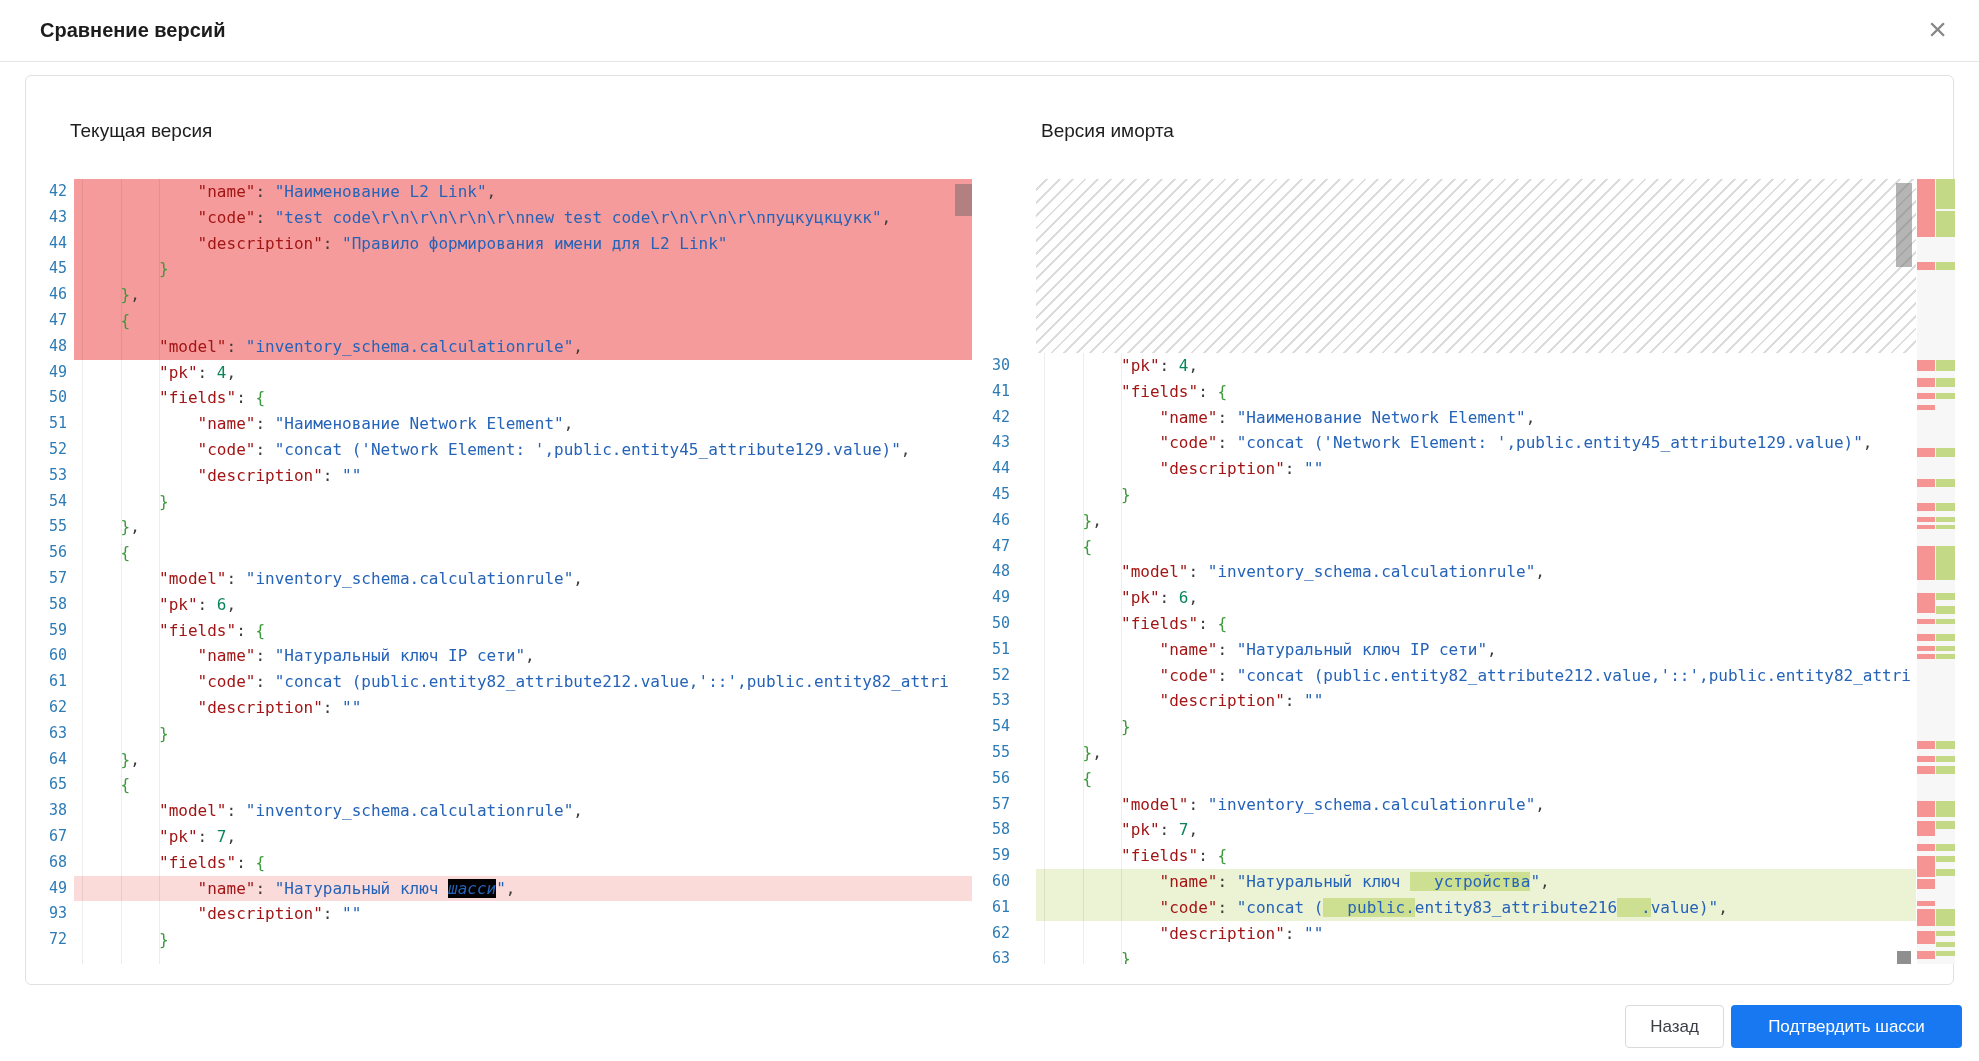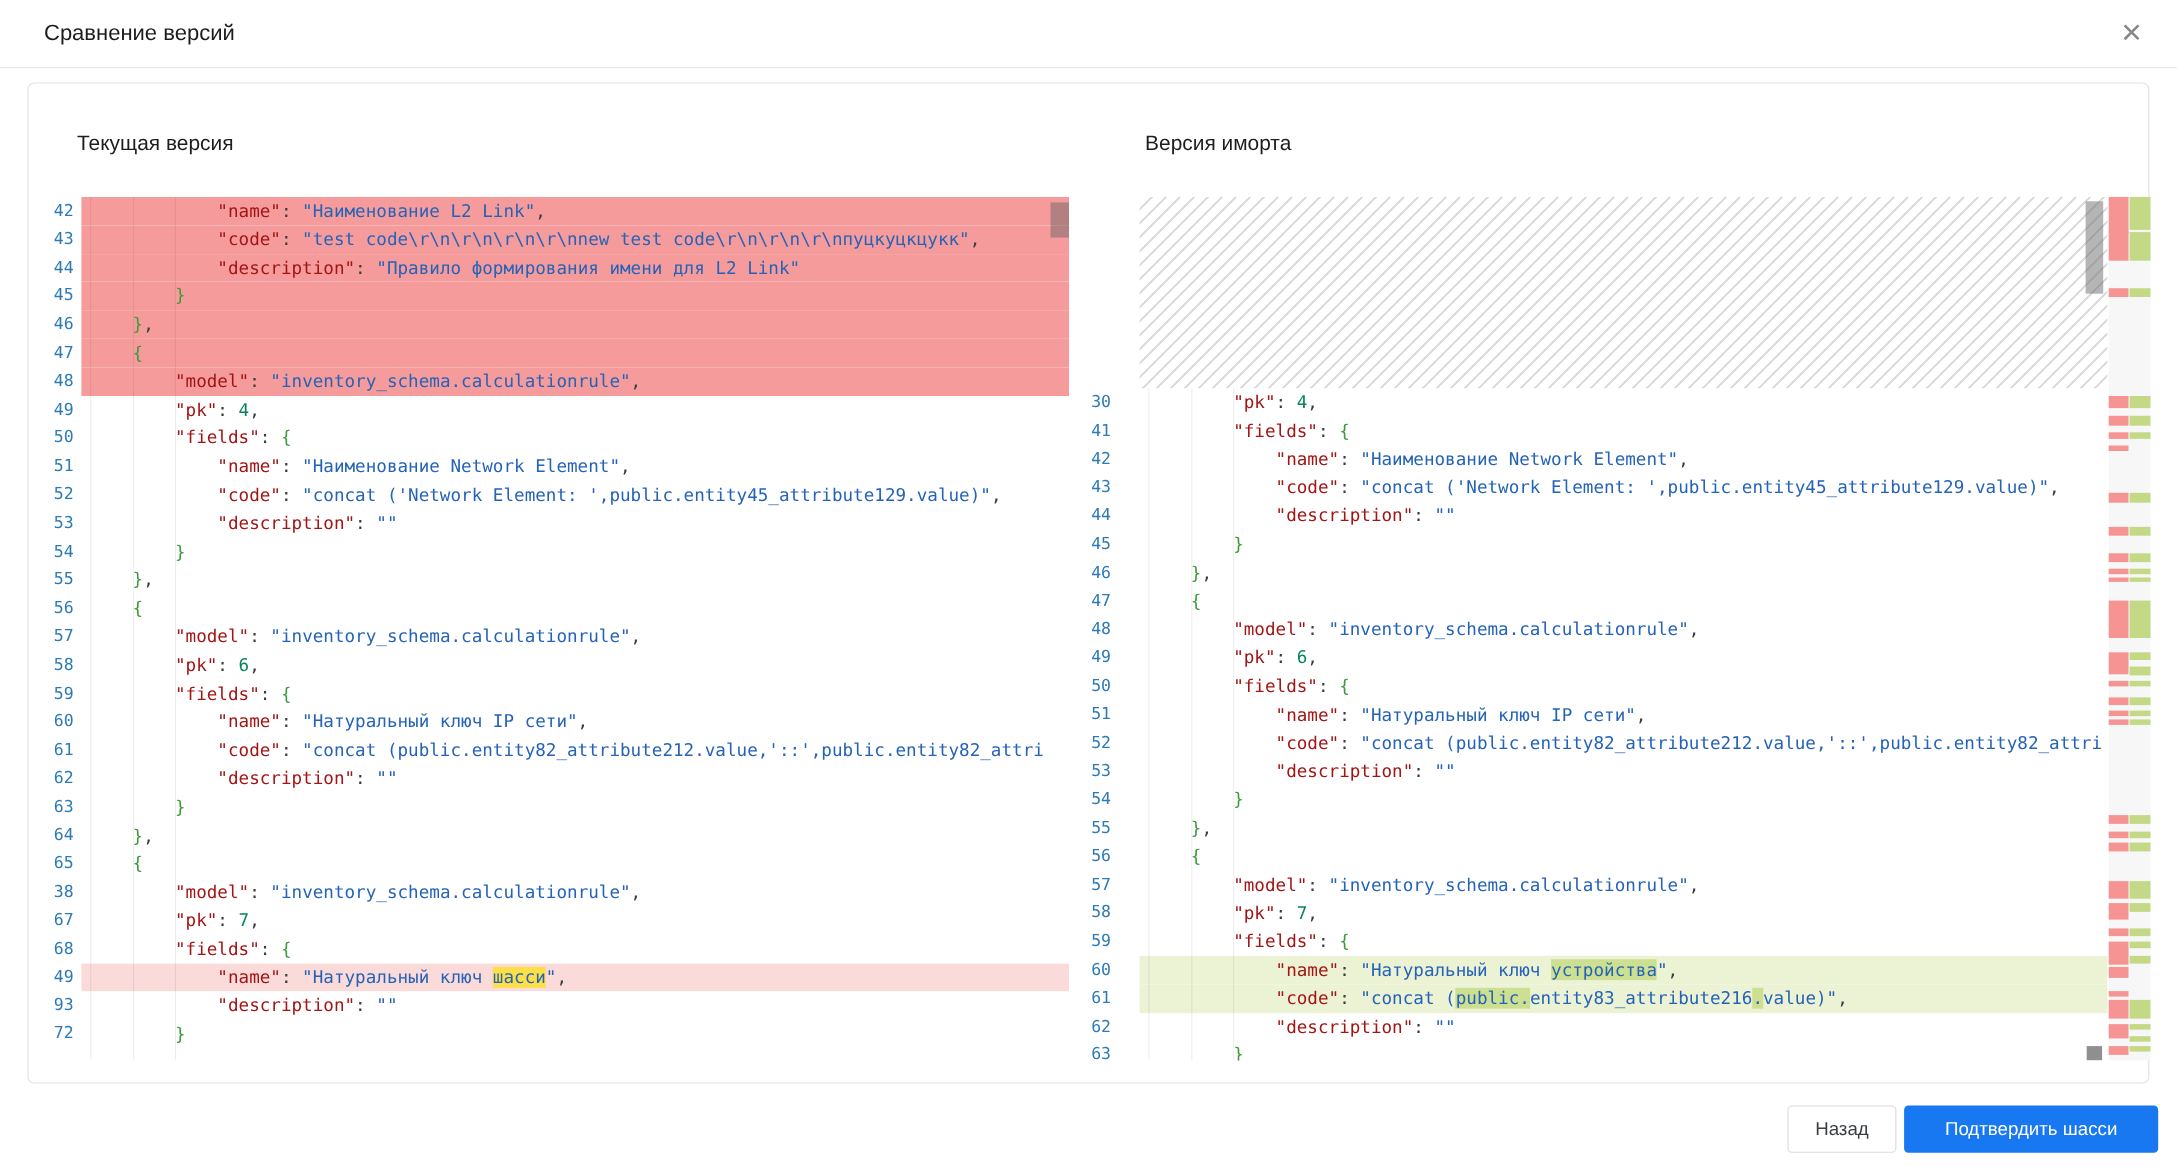--- a/index.html
+++ b/index.html
@@ -2,21 +2,21 @@
 <html><head>
 <meta charset="utf-8">
 <style>
   html,body{margin:0;padding:0;}
   body{
     width:1979px;height:1061px;position:relative;overflow:hidden;
     background:#ffffff;font-family:"Liberation Sans",sans-serif;color:#1f1f1f;
   }
   
   .titlebar{position:absolute;left:0;top:0;width:100%;height:61px;background:#fff;border-bottom:1px solid #e7e7e7;}
-  .dlg-title{position:absolute;left:40px;top:19px;font-size:20px;font-weight:400;color:#1c1c1c;}
+  .dlg-title{position:absolute;left:40px;top:19px;font-size:20px;font-weight:700;color:#1c1c1c;}
   .dlg-close{position:absolute;right:32px;top:10px;font-size:32px;font-weight:300;color:#868686;cursor:pointer;line-height:38px;}
   
   .card{position:absolute;left:25px;top:75px;width:1929px;height:910px;border:1px solid #e1e1e1;border-radius:6px;background:#fff;box-sizing:border-box;}
   .panel-header{position:absolute;top:44px;font-size:19px;font-weight:500;color:#1d1d1d;}
   .panel-header.ph-left{left:32px;margin-left:12px;}
   .panel-header.ph-right{left:1015px;}
   
   .editor{position:absolute;top:103px;height:785px;overflow:hidden;background:#fff;}
   .ed-left{left:15px;width:931px;}
   .ed-right{left:960px;width:930px;}
@@ -25,22 +25,22 @@
   .row{position:relative;height:25.8px;white-space:pre;font-family:"DejaVu Sans Mono",monospace;font-size:16px;line-height:25.8px;}
   .gutter{position:absolute;left:0;top:0;bottom:0;text-align:right;color:#2d7bb6;font-size:15px;box-sizing:border-box;}
   .ed-left .gutter{width:33px;padding-right:7px;}
   .ed-right .gutter{width:50px;padding-right:26px;}
   .code{position:absolute;top:0;bottom:0;right:0;padding-left:8px;}
   .ed-left .code{left:33px;}
   .ed-right .code{left:50px;}
   .row.removed .code{background:#f69b9b;}
   .row.removed-light .code{background:#fbdada;}
   .row.added-light .code{background:#ecf2d4;}
-  .row.removed-light .h{background:#fde047;}
-  .row.added-light .h{background:#cde092;}
+  .row.removed-light .h{background:#000000;font-style:italic;}
+  .row.added-light .h{background:#cde092;padding-left:24px;}
   .sg-k{color:#a31515;}
   .sg-s{color:#2563b8;}
   .sg-n{color:#098658;}
   .sg-b{color:#3c9a3c;}
   .sg-p{color:#3b3b3b;}
   .sg-w{color:#3b3b3b;}
   .guide{position:absolute;top:0;bottom:0;width:1px;background:rgba(0,0,0,0.07);}
   
   .hatch{position:absolute;left:50px;right:0;top:0;height:174px;
     background:repeating-linear-gradient(135deg,#ffffff 0px,#ffffff 7px,#dcdcdc 7px,#dcdcdc 9px);}

